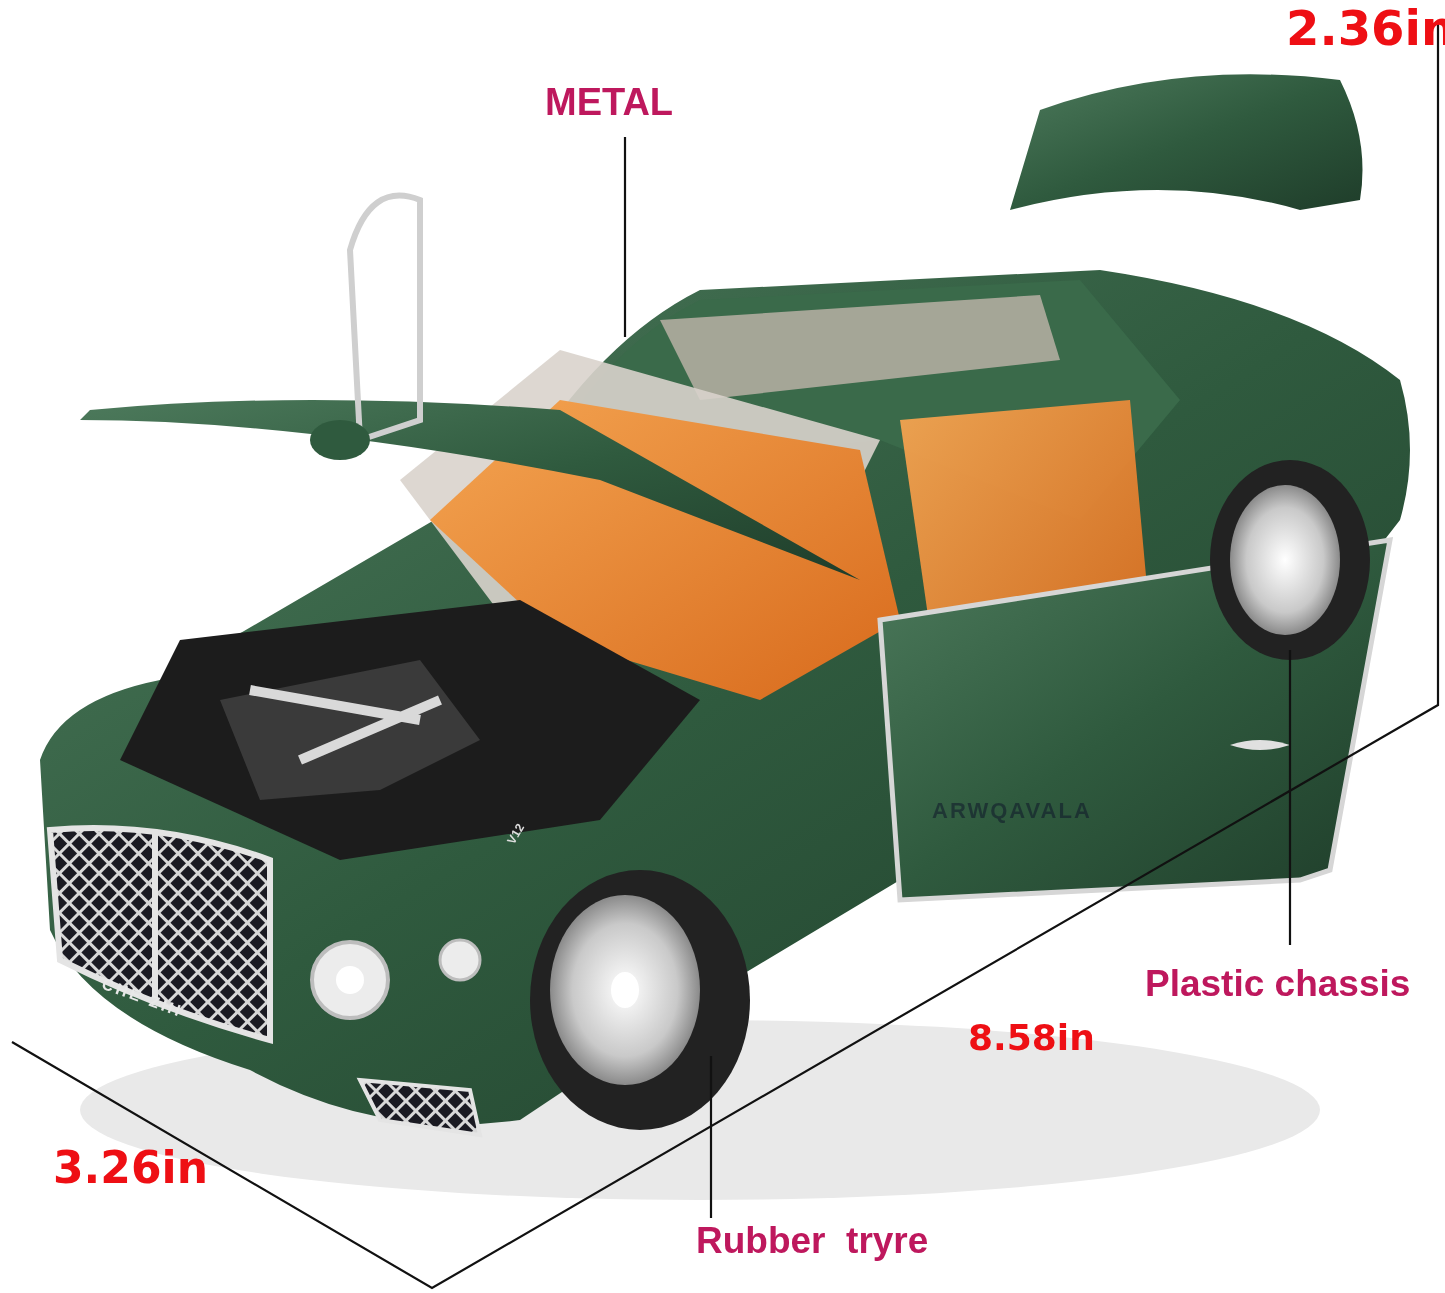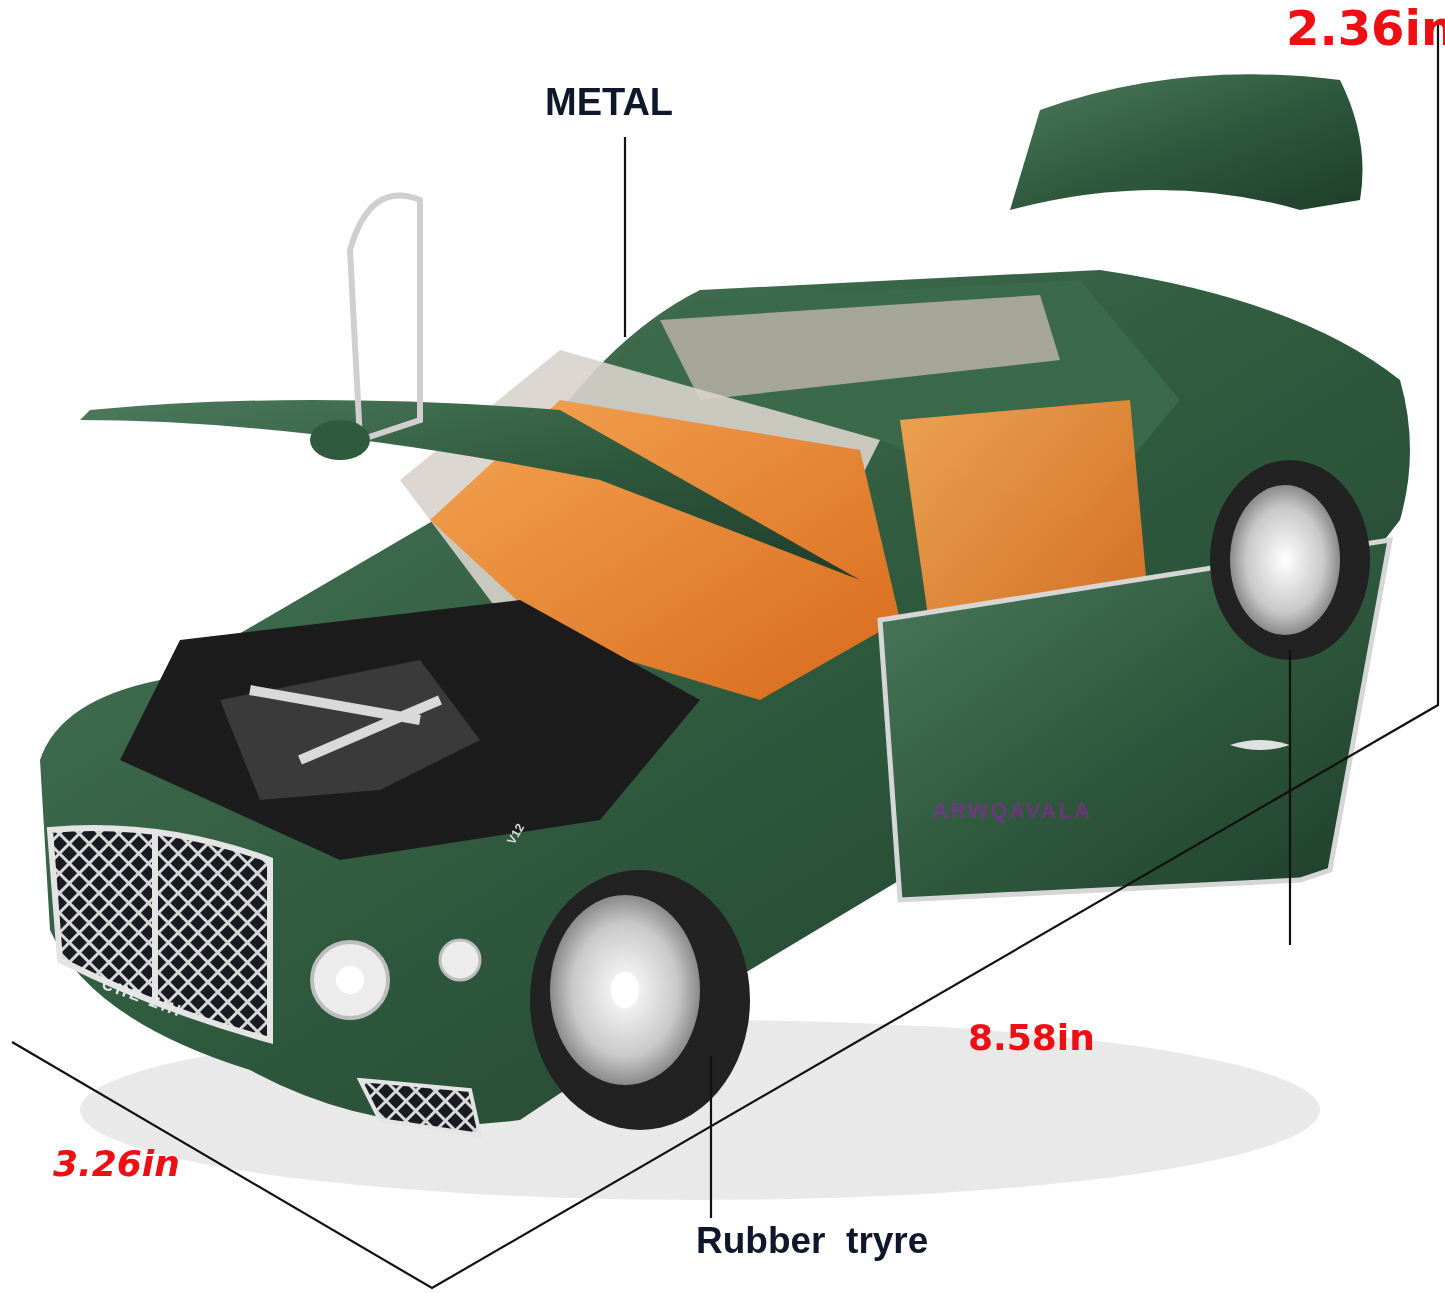--- a/index.html
+++ b/index.html
@@ -1,19 +1,19 @@
 <!DOCTYPE html>
 <html><head>
 <meta charset="utf-8">
 <style>
   html,body{margin:0;padding:0;background:#ffffff;}
   .canvas{position:relative;width:1445px;height:1293px;overflow:hidden;background:#ffffff;font-family:"Liberation Sans",sans-serif;}
   svg.layer{position:absolute;left:0;top:0;}
   .label{position:absolute;font-weight:bold;white-space:nowrap;line-height:1;}
-  .black{color:#0f172a;}
+  .black{color:#be185d;}
   .red{color:#ee0f14;font-family:"DejaVu Sans",sans-serif;}
 </style>
 </head>
 <body>
 
 <div class="canvas">
 
   <svg class="layer" width="1445" height="1293" viewBox="0 0 1445 1293">
     <defs>
       <linearGradient id="gBody" x1="0" y1="0" x2="1" y2="1">
@@ -81,24 +81,25 @@
       <polyline points="12,1042 432,1288 1438,705 1438,22"></polyline>
     </g>
 
     <g stroke="#111" stroke-width="2.2">
       <line x1="625" y1="137" x2="625" y2="337"></line>
       <line x1="1290" y1="650" x2="1290" y2="945"></line>
       <line x1="711" y1="1056" x2="711" y2="1218"></line>
     </g>
   </svg>
 
-  <div class="label" style="left:932px;top:800px;font-size:22px;color:#a21caf;opacity:0.55;letter-spacing:2px;">ARWQAVALA</div>
+  <div class="label" style="left:932px;top:800px;font-size:22px;color:#0f172a;opacity:0.55;letter-spacing:2px;">ARWQAVALA</div>
   <div class="label" style="left:100px;top:990px;font-size:16px;color:#e8e8e8;transform:rotate(20deg);letter-spacing:3px;">CHE ZHI</div>
   <div class="label" style="left:505px;top:828px;font-size:12px;color:#dddddd;transform:rotate(-60deg);">V12</div>
 
   <div class="label black" style="left:545px;top:83px;font-size:38px;">METAL</div>
+  <div class="label black" style="left:1145px;top:965px;font-size:37px;">Plastic chassis</div>
   <div class="label black" style="left:666px;top:1222px;font-size:37px;white-space:pre;margin-left:30px;">Rubber  tryre</div>
 
   <div class="label red" style="left:1286px;top:4px;font-size:48px;">2.36in</div>
   <div class="label red" style="left:925px;top:1020px;font-size:36px;margin-left:43px;">8.58in</div>
-  <div class="label red" style="left:53px;top:1146px;font-size:36px;font-style:italic;">3.26in</div>
+  <div class="label red" style="left:53px;top:1146px;font-size:44px;">3.26in</div>
 
 </div>
 
 </body></html>

